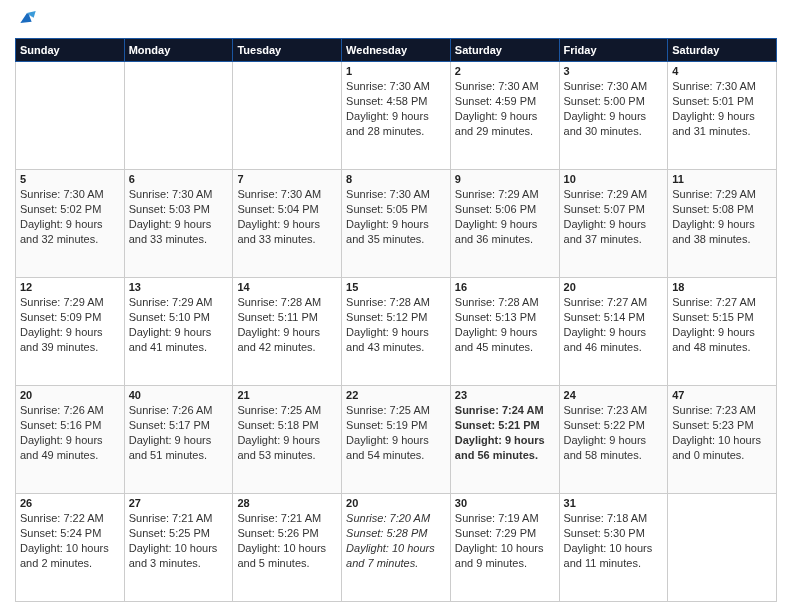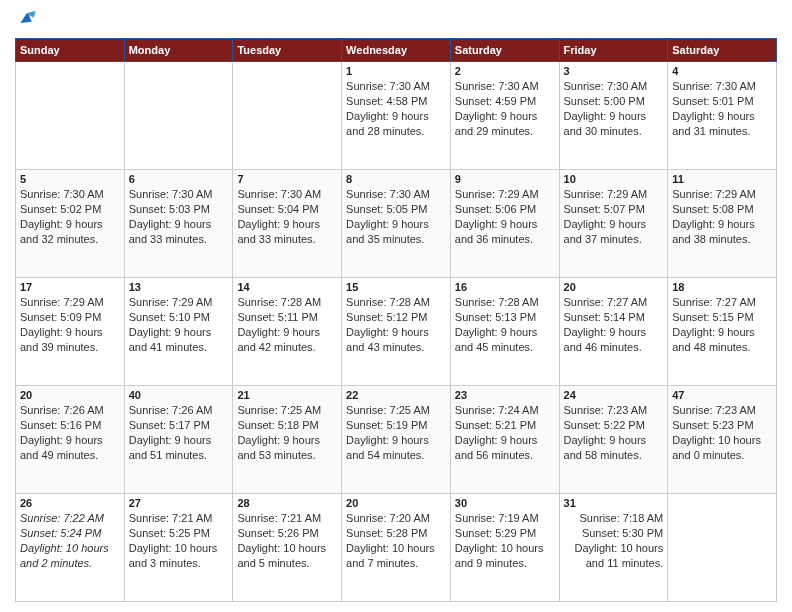--- a/index.html
+++ b/index.html
@@ -91,21 +91,21 @@
     .empty-cell {
       background: #f9f9f9;
     }
     tr:nth-child(even) td {
       background: #fafafa;
     }
     tr:nth-child(odd) td {
       background: #ffffff;
     }
     .calendar thead tr th {
-      background: #7f1d1d;
+      background: #0f172a;
       margin-top: 40px;
     }
   </style>
 </head>
 <body>
 
 <div class="page">
   <div class="header">
     <div class="logo">
       <div class="logo-text">
@@ -215,21 +215,21 @@
           <td>
             <span class="day-number">11</span>
             <div class="day-info" style="white-space: pre-line;">Sunrise: 7:29 AM
 Sunset: 5:08 PM
 Daylight: 9 hours
 and 38 minutes.</div>
           </td>
         </tr>
         <tr>
           <td>
-            <span class="day-number">17</span>
+            <span class="day-number">12</span>
             <div class="day-info" style="white-space: pre-line;">Sunrise: 7:29 AM
 Sunset: 5:09 PM
 Daylight: 9 hours
 and 39 minutes.</div>
           </td>
           <td>
             <span class="day-number">13</span>
             <div class="day-info" style="white-space: pre-line;">Sunrise: 7:29 AM
 Sunset: 5:10 PM
 Daylight: 9 hours
@@ -295,21 +295,21 @@
           </td>
           <td>
             <span class="day-number">22</span>
             <div class="day-info" style="white-space: pre-line;">Sunrise: 7:25 AM
 Sunset: 5:19 PM
 Daylight: 9 hours
 and 54 minutes.</div>
           </td>
           <td>
             <span class="day-number">23</span>
-            <div class="day-info" style="white-space: pre-line;">Sunrise: 7:24 AM
+            <div class="day-info" style="white-space: pre-line; font-weight: bold;">Sunrise: 7:24 AM
 Sunset: 5:21 PM
 Daylight: 9 hours
 and 56 minutes.</div>
           </td>
           <td>
             <span class="day-number">24</span>
             <div class="day-info" style="white-space: pre-line;">Sunrise: 7:23 AM
 Sunset: 5:22 PM
 Daylight: 9 hours
 and 58 minutes.</div>
@@ -318,56 +318,56 @@
             <span class="day-number">47</span>
             <div class="day-info" style="white-space: pre-line;">Sunrise: 7:23 AM
 Sunset: 5:23 PM
 Daylight: 10 hours
 and 0 minutes.</div>
           </td>
         </tr>
         <tr>
           <td>
             <span class="day-number">26</span>
-            <div class="day-info" style="white-space: pre-line; font-style: italic;">Sunrise: 7:22 AM
+            <div class="day-info" style="white-space: pre-line;">Sunrise: 7:22 AM
 Sunset: 5:24 PM
 Daylight: 10 hours
 and 2 minutes.</div>
           </td>
           <td>
             <span class="day-number">27</span>
             <div class="day-info" style="white-space: pre-line;">Sunrise: 7:21 AM
 Sunset: 5:25 PM
 Daylight: 10 hours
 and 3 minutes.</div>
           </td>
           <td>
             <span class="day-number">28</span>
             <div class="day-info" style="white-space: pre-line;">Sunrise: 7:21 AM
 Sunset: 5:26 PM
 Daylight: 10 hours
 and 5 minutes.</div>
           </td>
           <td>
             <span class="day-number">20</span>
-            <div class="day-info" style="white-space: pre-line;">Sunrise: 7:20 AM
+            <div class="day-info" style="white-space: pre-line; font-style: italic;">Sunrise: 7:20 AM
 Sunset: 5:28 PM
 Daylight: 10 hours
 and 7 minutes.</div>
           </td>
           <td>
             <span class="day-number">30</span>
             <div class="day-info" style="white-space: pre-line;">Sunrise: 7:19 AM
-Sunset: 5:29 PM
+Sunset: 7:29 PM
 Daylight: 10 hours
 and 9 minutes.</div>
           </td>
           <td>
             <span class="day-number">31</span>
-            <div class="day-info" style="white-space: pre-line; text-align: right;">Sunrise: 7:18 AM
+            <div class="day-info" style="white-space: pre-line;">Sunrise: 7:18 AM
 Sunset: 5:30 PM
 Daylight: 10 hours
 and 11 minutes.</div>
           </td>
           <td class="empty-cell"></td>
         </tr>
       </tbody>
   </table>
 </div>
 

